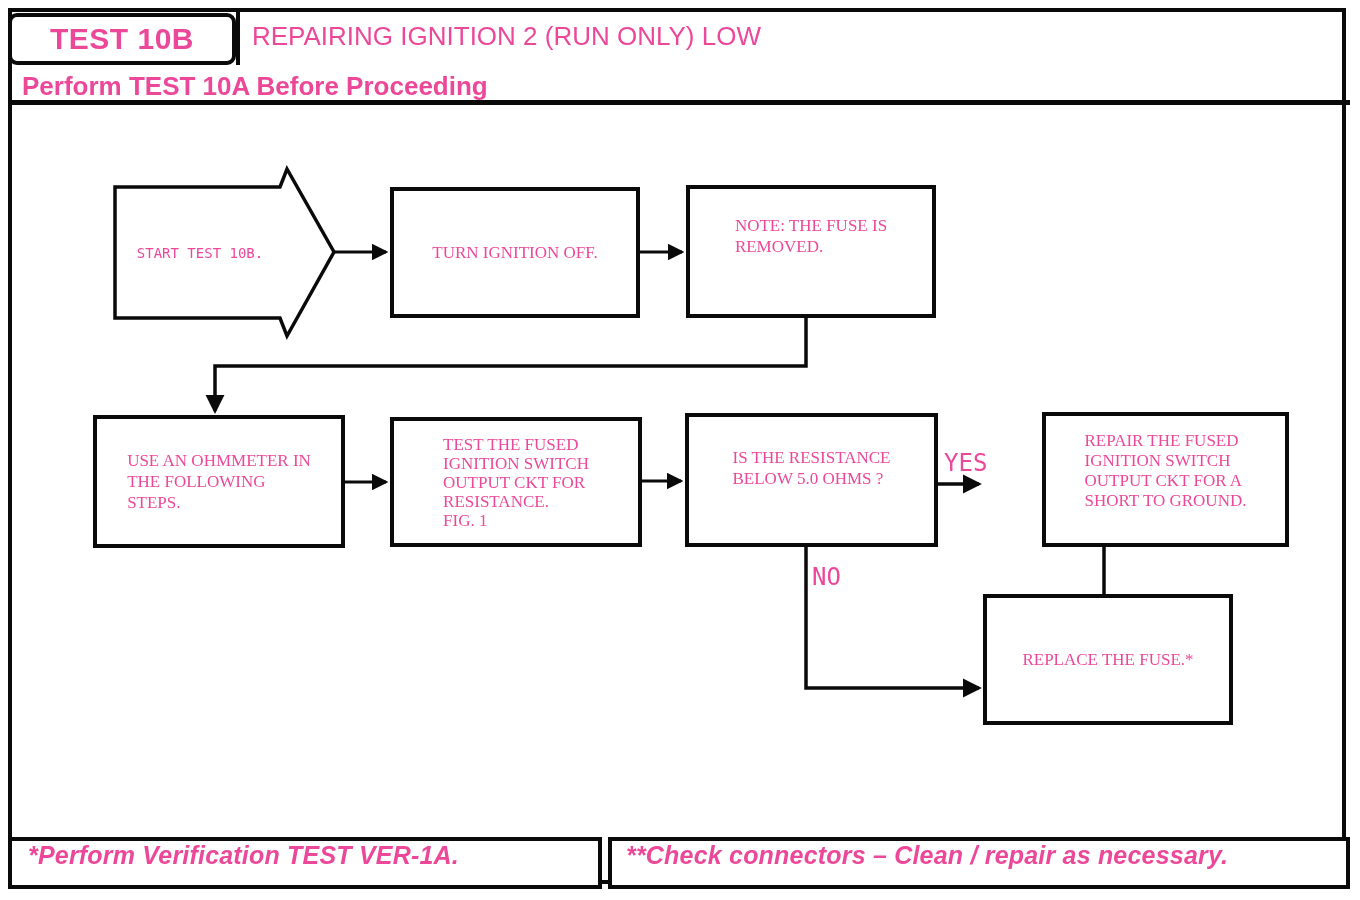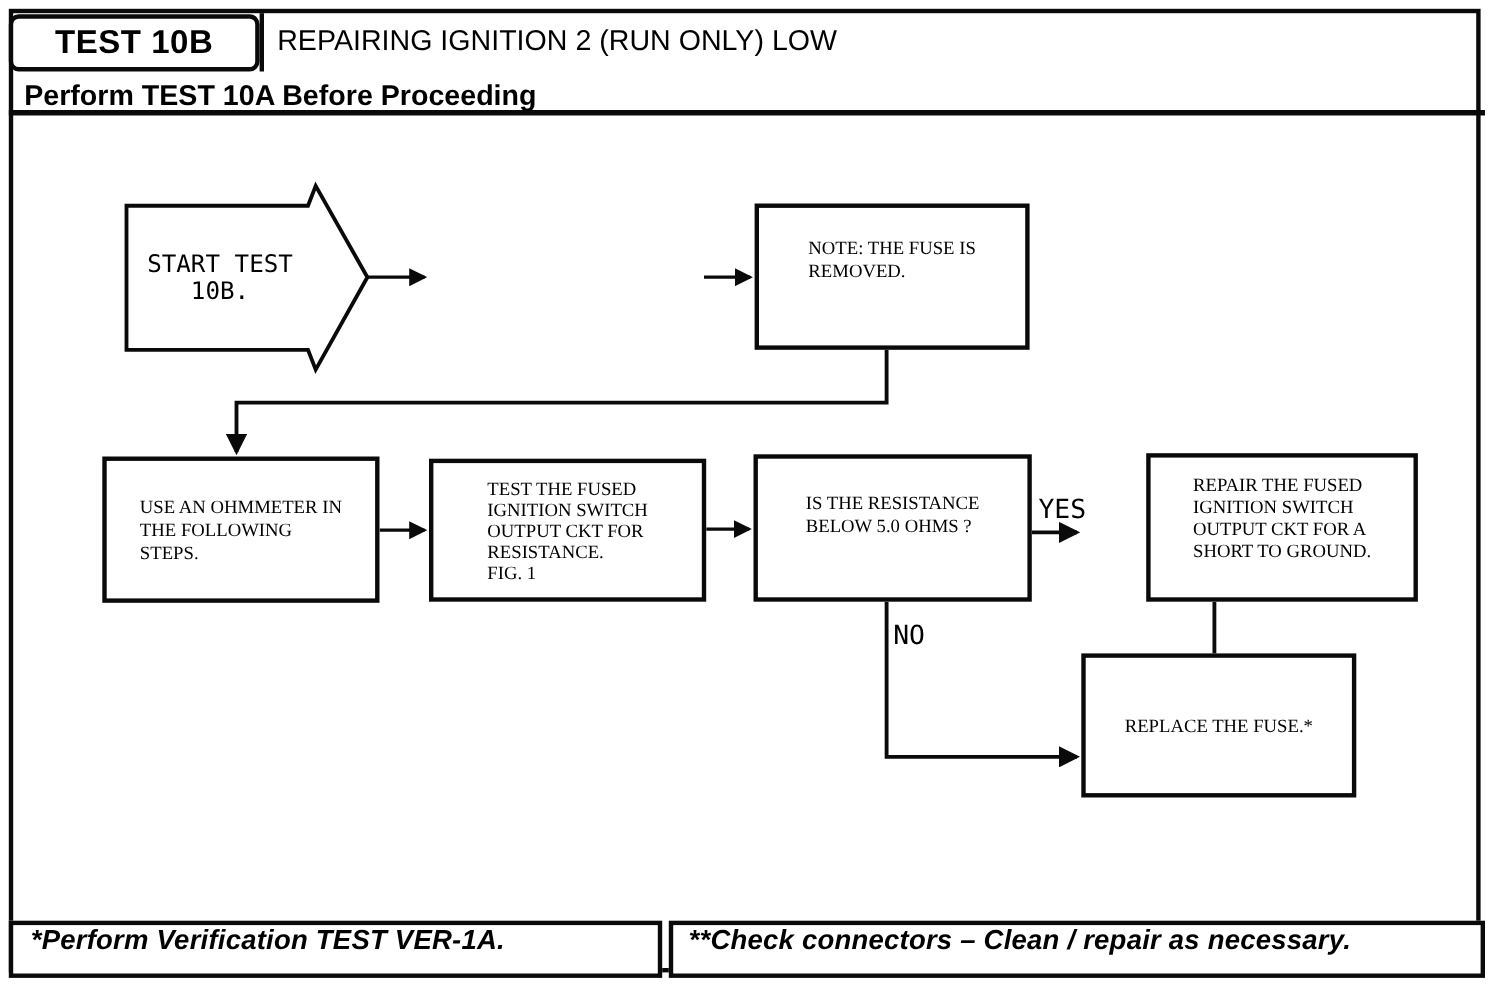--- a/index.html
+++ b/index.html
@@ -1,19 +1,19 @@
 <!DOCTYPE html>
 <html><head>
 <meta charset="utf-8">
 <style>
   html, body { margin: 0; padding: 0; background: #e8e8e8; }
   #page {
     position: relative; width: 1360px; height: 900px;
     background: #ffffff; overflow: hidden;
-    font-family: "Liberation Sans", sans-serif; color: #000000;
+    font-family: "Liberation Sans", sans-serif; color: #ec4899;
   }
   
   #frame {
     position: absolute; left: 8px; top: 8px; width: 1338px; height: 876px;
     border: 4px solid #0a0a0a; box-sizing: border-box;
   }
   
   #testid-box {
     position: absolute; left: 8px; top: 13px; width: 228px; height: 52px;
     border: 4px solid #0a0a0a; border-radius: 9px; box-sizing: border-box;
@@ -49,21 +49,21 @@
   #node-note     { left: 686px; top: 185px; width: 250px; height: 133px; padding-top: 26px; }
   #node-ohm      { left: 93px;  top: 415px; width: 252px; height: 133px; }
   #node-test     { left: 390px; top: 417px; width: 252px; height: 130px; line-height: 19px; }
   #node-resist   { left: 685px; top: 413px; width: 253px; height: 134px; padding-top: 30px; }
   #node-repair   { left: 1018px; top: 412px; width: 247px; height: 135px; padding-top: 15px; line-height: 20px; margin-left: 24px; }
   #node-replace  { left: 983px; top: 594px; width: 250px; height: 131px; }
   
   #node-start-text {
     position: absolute; z-index: 2; left: 118px; top: 187px; width: 164px; height: 131px;
     display: flex; align-items: center; justify-content: center; text-align: center;
-    font-family: "DejaVu Sans Mono", monospace; font-size: 22px;
+    font-family: "DejaVu Sans Mono", monospace; font-size: 14px;
   }
   .edge-label {
     position: absolute; z-index: 3;
     font-family: "DejaVu Sans Mono", monospace; font-size: 24px;
   }
   #label-yes { left: 944px; top: 449px; }
   #label-no  { left: 812px; top: 563px; }
   
   .footnote {
     position: absolute; z-index: 2; box-sizing: border-box; height: 52px; top: 837px;
@@ -110,20 +110,21 @@
 
     <path d="M938,484 H979" fill="none" stroke="#0a0a0a" stroke-width="3.5" marker-end="url(#arr)"></path>
 
     <path d="M806,547 V688 H979" fill="none" stroke="#0a0a0a" stroke-width="3.5" marker-end="url(#arr)"></path>
 
     <path d="M1104,547 V617" fill="none" stroke="#0a0a0a" stroke-width="3.5" marker-end="url(#arr)"></path>
   </svg>
 
   <div id="node-start-text">START TEST 10B.</div>
 
+  <div id="node-turn" class="fnode">TURN IGNITION OFF.</div>
 
   <div id="node-note" class="fnode top">NOTE: THE FUSE IS
 REMOVED.</div>
 
   <div id="node-ohm" class="fnode">USE AN OHMMETER IN
 THE FOLLOWING
 STEPS.</div>
 
   <div id="node-test" class="fnode">TEST THE FUSED
 IGNITION SWITCH

